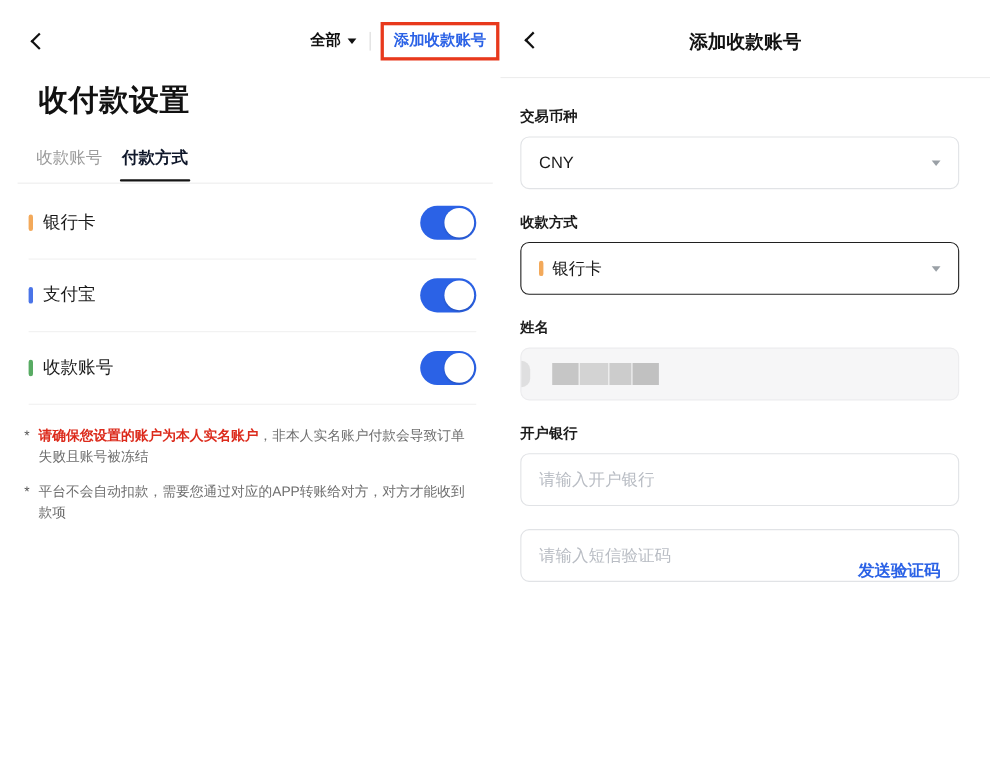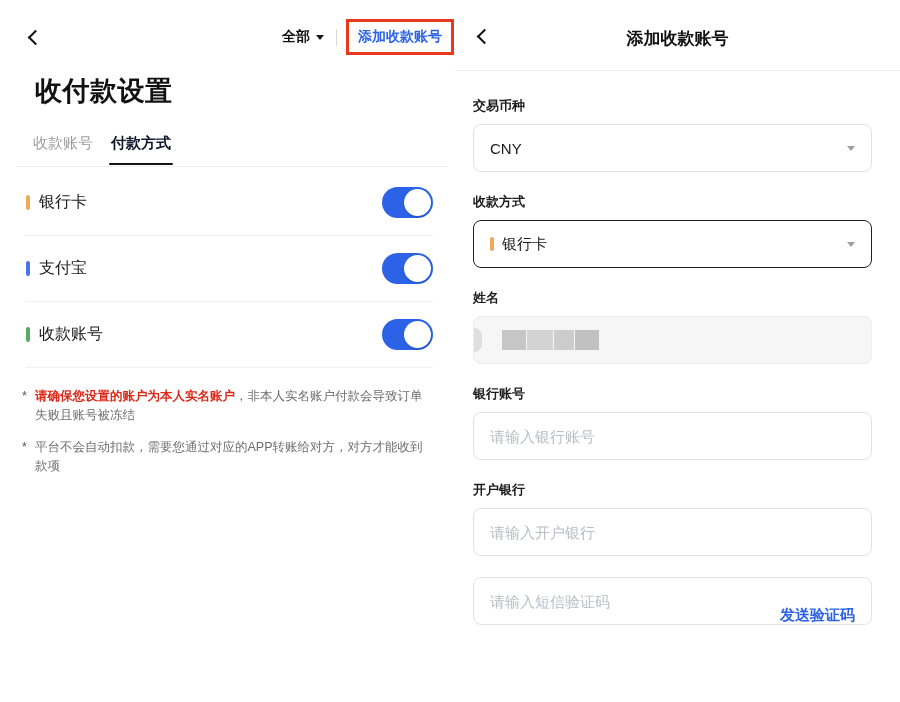--- a/index.html
+++ b/index.html
@@ -157,26 +157,20 @@
           <span class="paren"></span>
           <span class="redact-wrap">
             <span class="redact" style="width:24px;background:#c6c6c6;"></span>
             <span class="redact" style="width:26px;background:#d3d3d3;"></span>
             <span class="redact" style="width:20px;background:#cccccc;"></span>
             <span class="redact" style="width:24px;background:#c1c1c1;"></span>
           </span>
         </div>
       </div>
 
-      <div class="group">
-        <div class="field-label">银行账号</div>
-        <div class="field">
-          <input type="text" placeholder="请输入银行账号" style="">
-        </div>
-      </div>
 
       <div class="group">
         <div class="field-label">开户银行</div>
         <div class="field">
           <input type="text" placeholder="请输入开户银行" style="">
         </div>
       </div>
 
       <div class="group">
         <div class="field">

